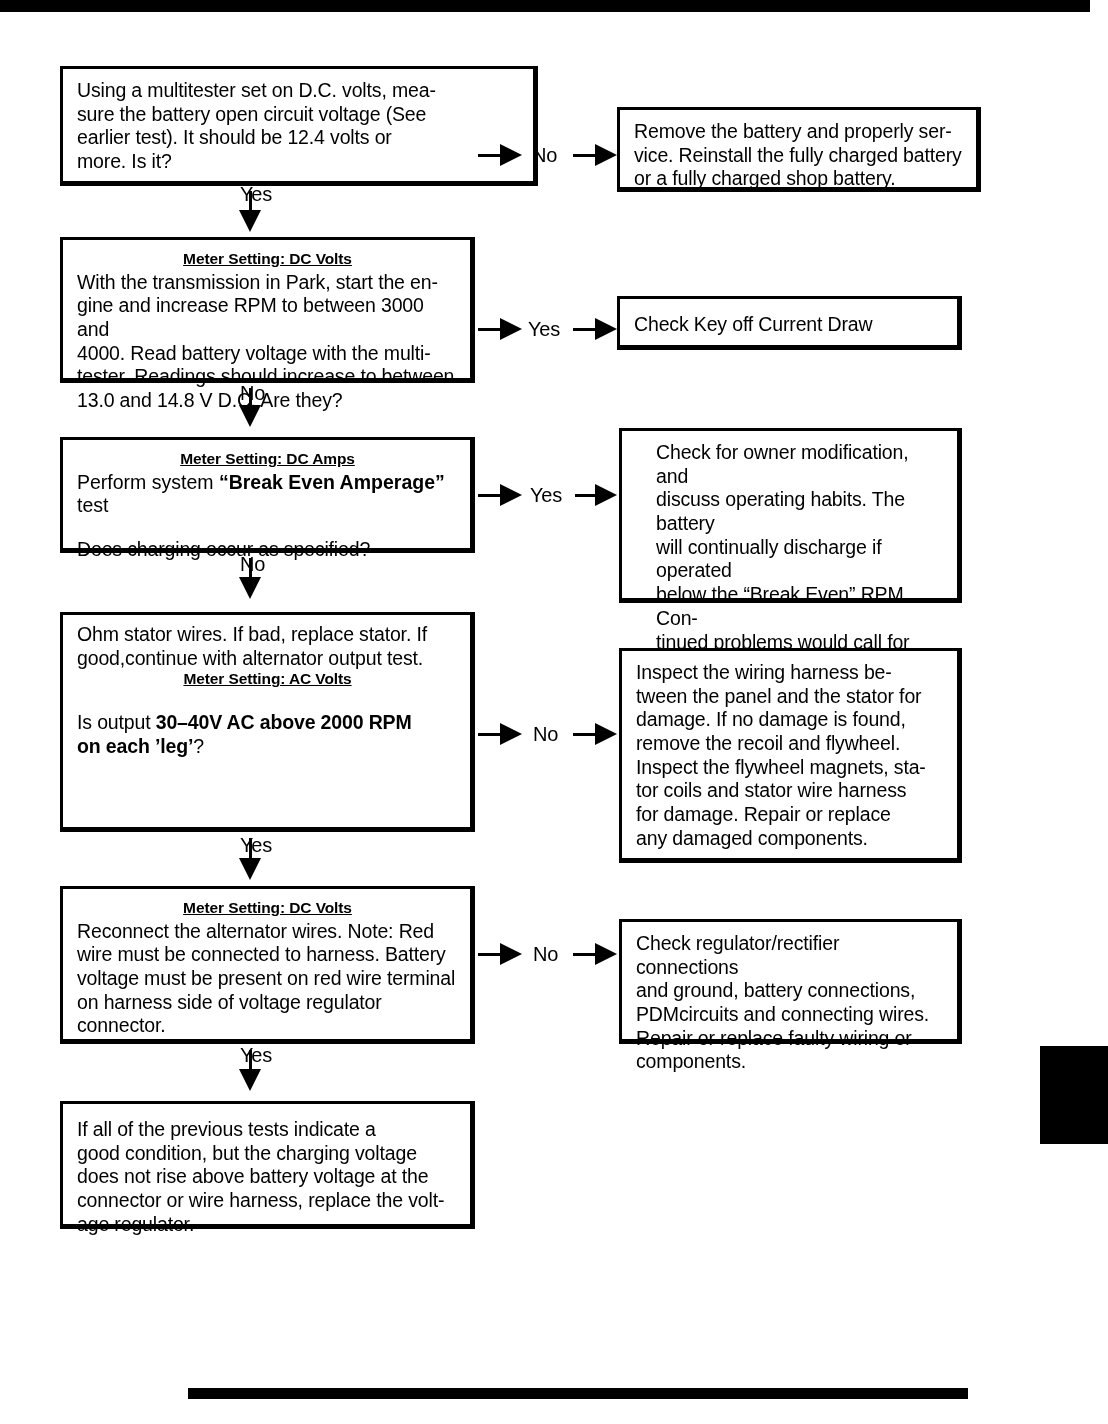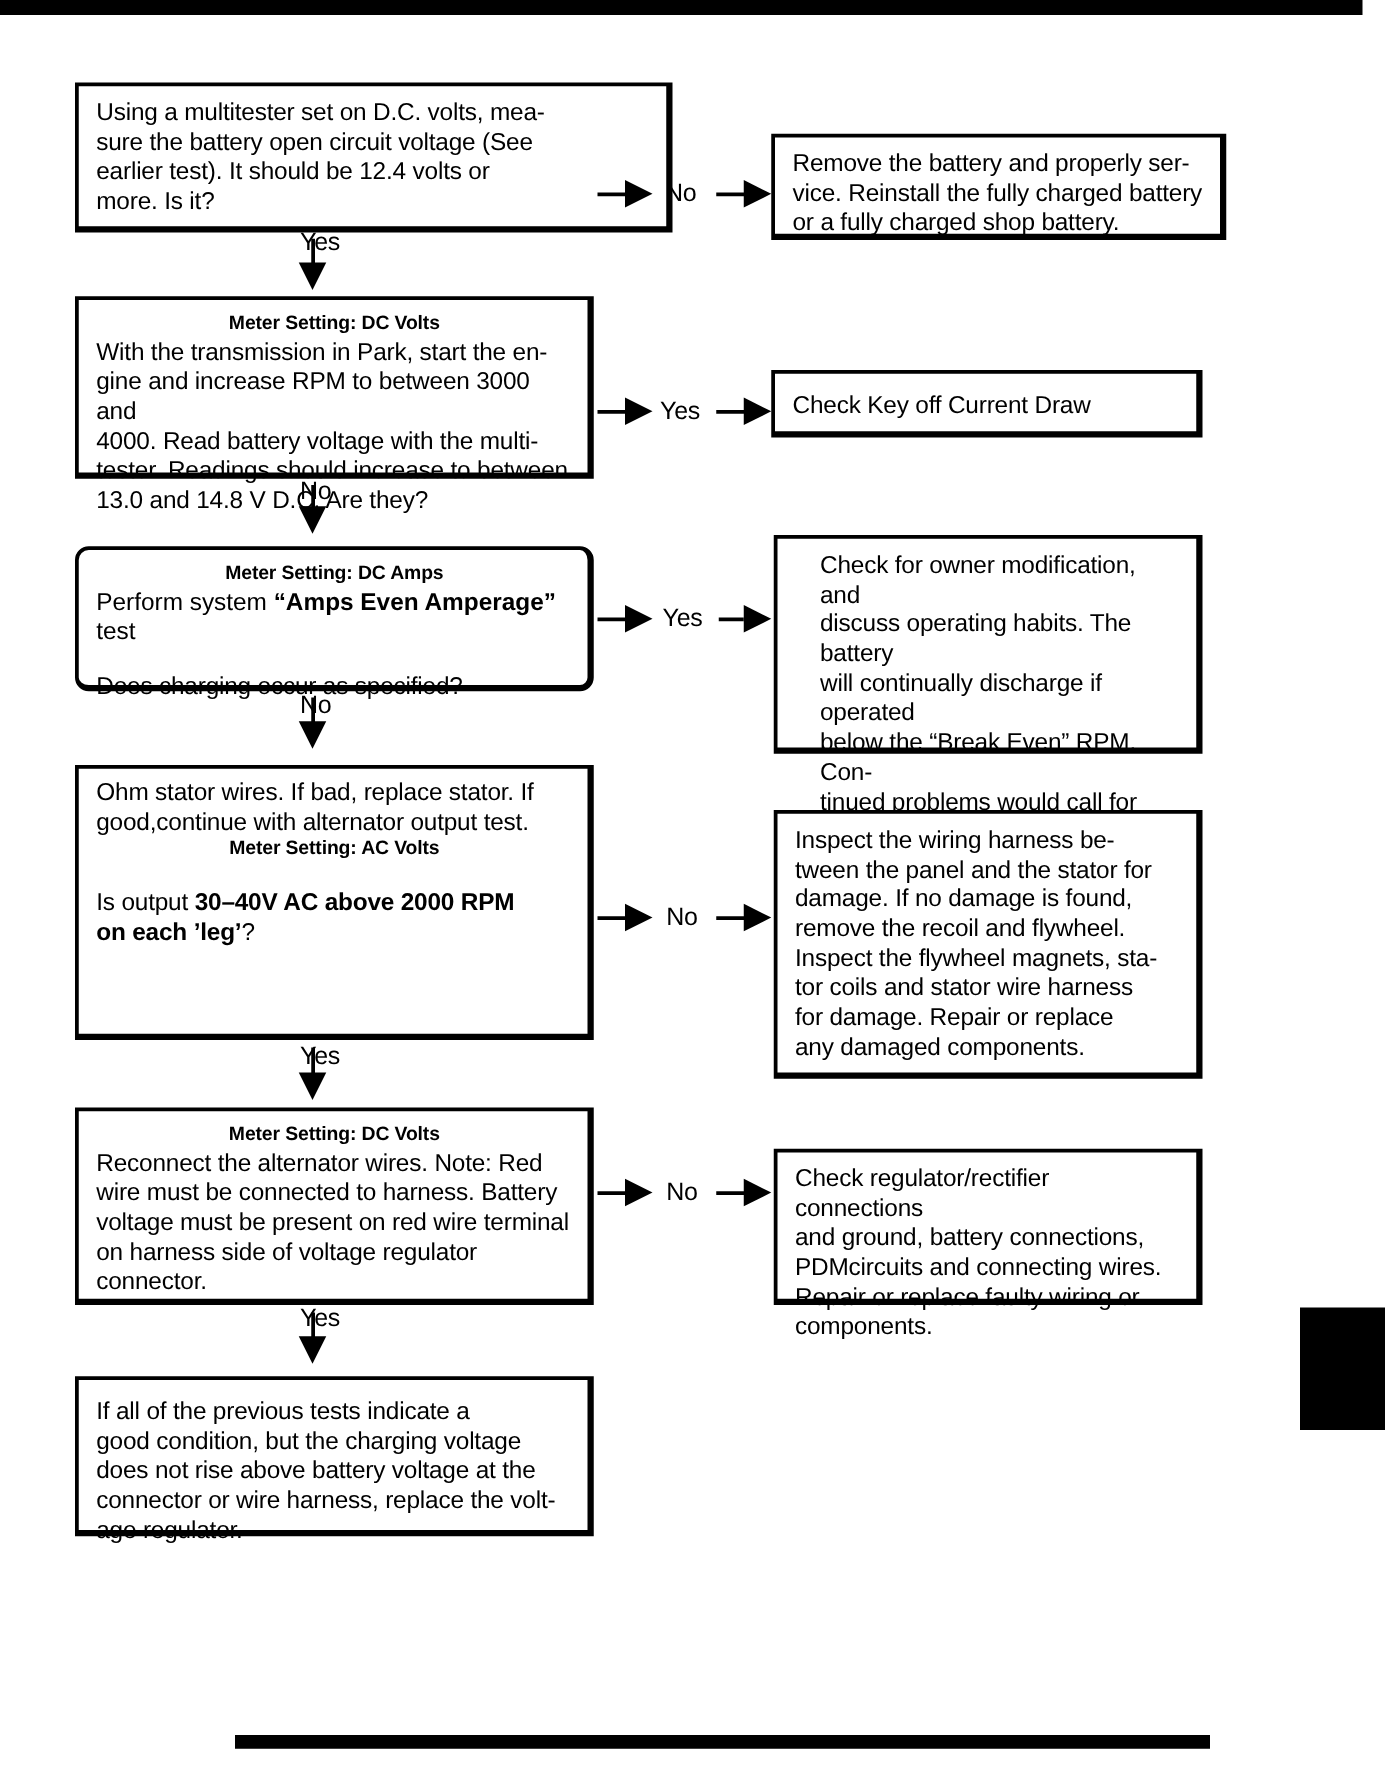--- a/index.html
+++ b/index.html
@@ -65,20 +65,21 @@
     letter-spacing: -0.15px;
     white-space: pre-line;
   }
   .box .head {
     font-size: 15.5px;
     font-weight: bold;
     text-align: center;
     letter-spacing: -0.1px;
     line-height: 1.2;
     margin-bottom: 2px;
+    text-decoration: underline;
   }
   .box .spacer {
     height: 20px;
   }
   .box .centerline {
     font-size: 19.5px;
     line-height: 1.215;
   }
   .b {
     font-weight: bold;
@@ -175,24 +176,24 @@
   <div class="hline" style="left:478px; top:328px; width:24px;"></div>
   <div class="arrow-right" style="left:500px; top:318px;"></div>
   <div class="edge-label" style="left:528px; top:319px;">Yes</div>
   <div class="hline" style="left:573px; top:328px; width:24px;"></div>
   <div class="arrow-right" style="left:595px; top:318px;"></div>
 
   <div class="vline" style="left:249px; top:388px; height:22px;"></div>
   <div class="edge-label" style="left:240px; top:383px;">No</div>
   <div class="arrow-down" style="left:239px; top:405px;"></div>
 
-  <div class="box" style="left:60px; top:437px; width:415px; height:116px;border-radius:11px;">
+  <div class="box" style="left:60px; top:437px; width:415px; height:116px;">
     <div class="box-inner">
       <div class="head">Meter Setting: DC Amps</div>
-      <div class="centerline nowrap"><span>Perform system </span><span class="b">“Amps Even Amperage”</span><span> test</span></div>
+      <div class="centerline nowrap"><span>Perform system </span><span class="b">“Break Even Amperage”</span><span> test</span></div>
       <div class="spacer"></div>
       <div class="para">Does charging occur as specified?</div>
     </div>
   </div>
 
   <div class="box" style="left:619px; top:428px; width:343px; height:175px;padding-left:20px;">
     <div class="box-inner">
       <div class="para">Check for owner modification, and
 discuss operating habits.  The battery
 will continually discharge if operated

